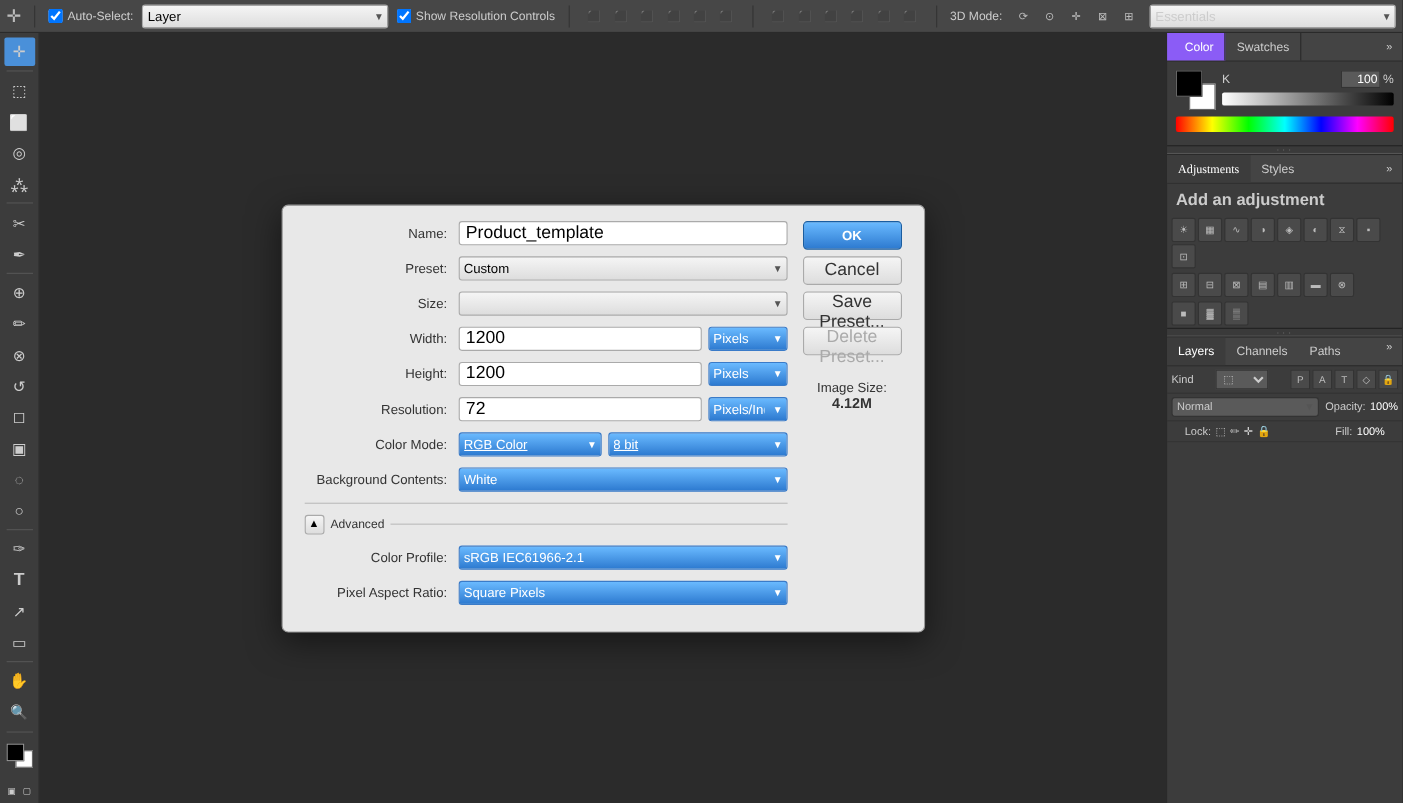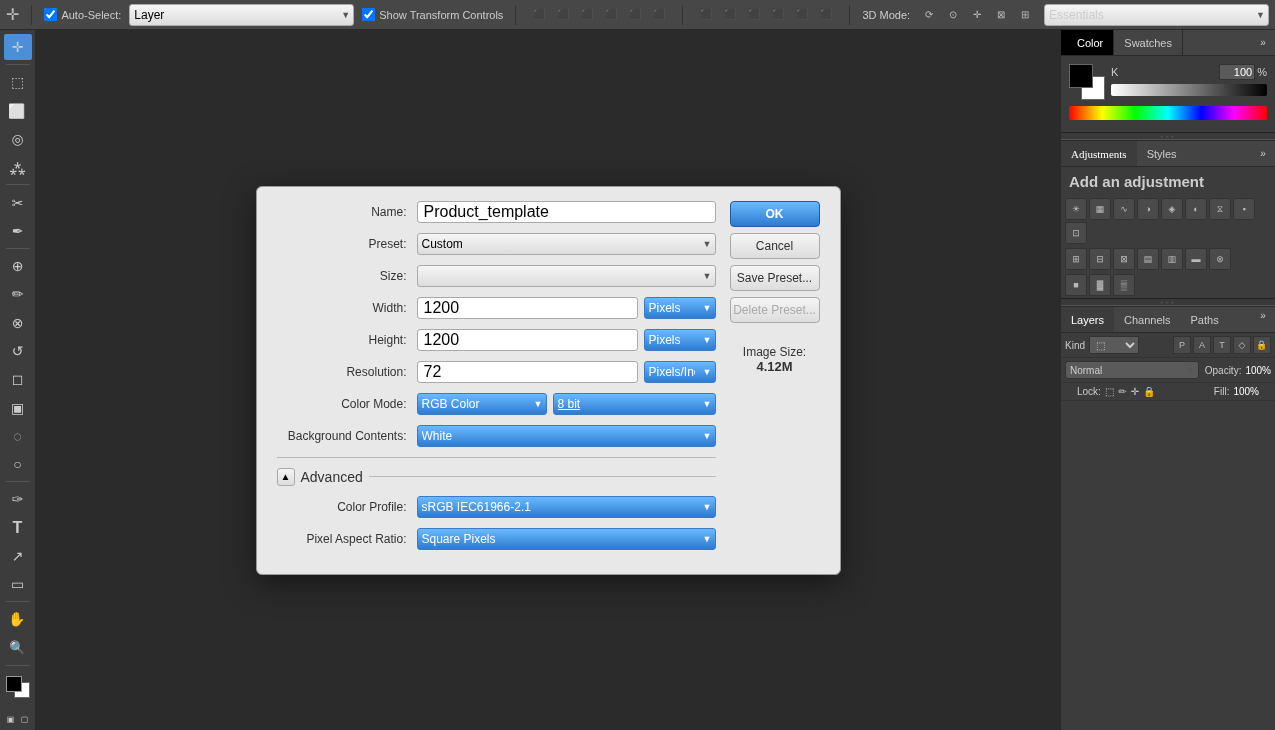--- a/index.html
+++ b/index.html
@@ -141,21 +141,21 @@
       padding: 0 10px;
       height: 100%;
       display: flex;
       align-items: center;
       font-size: 11px;
       color: #ccc;
       cursor: pointer;
       border-right: 1px solid #2a2a2a;
     }
     .panel-tab.active {
-      background: #000000;
+      background: #8b5cf6;
       color: #fff;
       padding-left: 16px;
     }
     .panel-collapse {
       margin-left: auto;
       width: 16px;
       height: 16px;
       background: transparent;
       border: none;
       color: #ccc;
@@ -287,21 +287,21 @@
       font-size: 11px;
       color: #ccc;
       cursor: pointer;
     }
     .layers-tab.active { background: #3c3c3c; color: #fff; }
     .layers-options {
       display: flex;
       align-items: center;
       padding: 3px 4px;
       border-bottom: 1px solid #333;
-      gap: 4px;
+      gap: 20px;
     }
     .layers-option-select {
       background: #5a5a5a;
       border: 1px solid #333;
       color: #ccc;
       font-size: 10px;
       height: 18px;
       padding: 0 2px;
     }
     .layers-blend {
@@ -445,21 +445,21 @@
       font-weight: bold;
       height: 26px;
       cursor: pointer;
       width: 100%;
     }
     .btn-cancel, .btn-save-preset, .btn-delete-preset {
       background: linear-gradient(to bottom, #f5f5f5, #ddd);
       border: 1px solid #aaa;
       border-radius: 4px;
       color: #333;
-      font-size: 12px;
+      font-size: 16px;
       height: 26px;
       cursor: pointer;
       width: 100%;
     }
     .btn-delete-preset {
       color: #aaa;
       cursor: not-allowed;
     }
     .image-size-area {
       text-align: center;
@@ -491,21 +491,21 @@
       background: linear-gradient(to bottom, #f5f5f5, #ddd);
       border: 1px solid #aaa;
       border-radius: 3px;
       display: flex;
       align-items: center;
       justify-content: center;
       cursor: pointer;
       font-size: 10px;
     }
     .advanced-label {
-      font-size: 14px;
+      font-size: 11px;
       color: #333;
     }
     .advanced-line {
       flex: 1;
       height: 1px;
       background: #bbb;
     }
 
     
     .panel-resize {
@@ -543,21 +543,21 @@
   </label>
   <div class="select-wrapper" style="width:70px;">
     <select>
       <option>Layer</option>
       <option>Group</option>
     </select>
     <span class="select-arrow">▼</span>
   </div>
   <label class="toolbar-item">
     <input type="checkbox" checked="" style="">
-    <span>Show Transform Controls</span>
+    <span>Show Resolution Controls</span>
   </label>
   <div class="toolbar-separator"></div>
   <div class="toolbar-icons">
     <button class="toolbar-icon-btn">⬛</button>
     <button class="toolbar-icon-btn">⬛</button>
     <button class="toolbar-icon-btn">⬛</button>
     <button class="toolbar-icon-btn">⬛</button>
     <button class="toolbar-icon-btn">⬛</button>
     <button class="toolbar-icon-btn">⬛</button>
   </div>
@@ -700,21 +700,21 @@
                     <option>Pixels/Inch</option>
                     <option>Pixels/Centimeter</option>
                   </select>
                   <span class="select-arrow" style="color:#fff;">▼</span>
                 </div>
               </div>
 
               <div class="dialog-row">
                 <span class="dialog-label">Color Mode:</span>
                 <div class="select-wrapper" style="flex:0 0 130px;margin-right:6px;">
-                  <select style="background:linear-gradient(to bottom,#6abaff,#2d7ad0);color:#fff;border-color:#3a7bc8;">
+                  <select style="background:linear-gradient(to bottom,#6abaff,#2d7ad0);color:#fff;border-color:#3a7bc8;text-decoration:underline;">
                     <option>RGB Color</option>
                     <option>CMYK Color</option>
                     <option>Grayscale</option>
                     <option>Lab Color</option>
                     <option>Bitmap</option>
                   </select>
                   <span class="select-arrow" style="color:#fff;">▼</span>
                 </div>
                 <div class="select-wrapper">
                   <select style="background:linear-gradient(to bottom,#6abaff,#2d7ad0);color:#fff;border-color:#3a7bc8;text-decoration:underline;">

